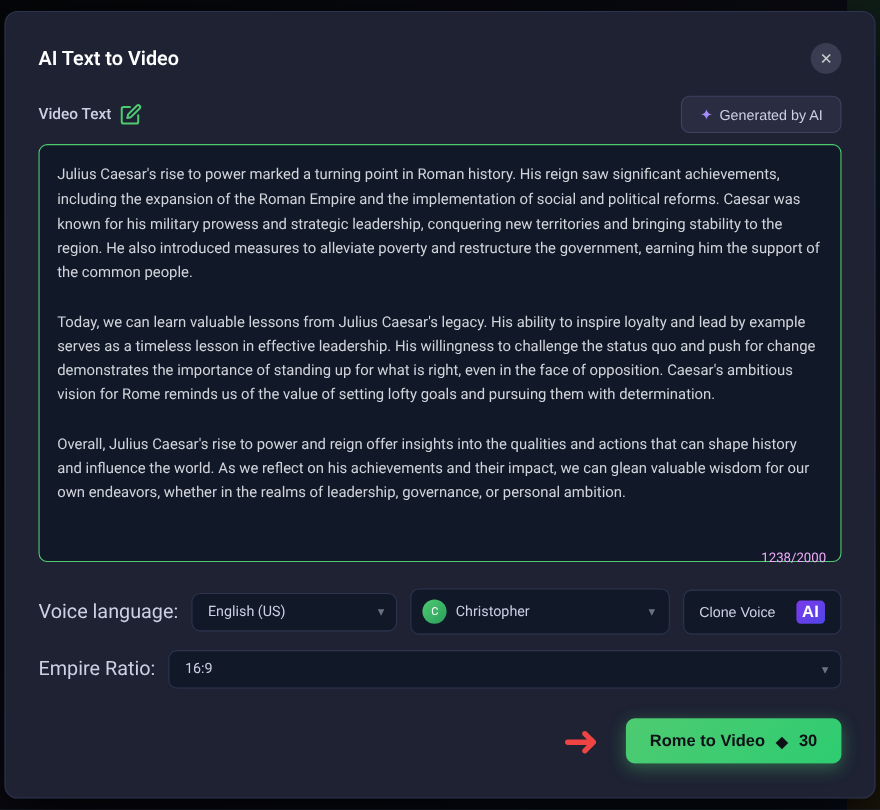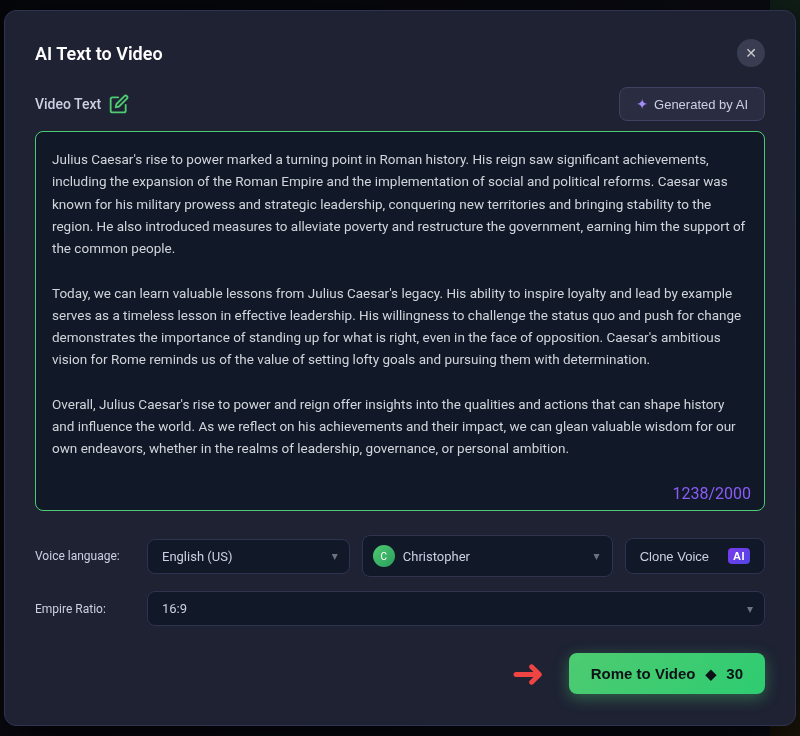--- a/index.html
+++ b/index.html
@@ -145,35 +145,35 @@
       color: #d1d5db;
       font-size: 13.5px;
       line-height: 1.65;
       resize: none;
       outline: none;
       font-family: inherit;
     }
 
     .char-count {
       position: absolute;
-      bottom: 12px;
+      bottom: 1px;
       right: 14px;
-      font-size: 16px;
-      color: #8b5cf6;
+      font-size: 12px;
+      color: #f0abfc;
     }
 
     .controls-row {
       display: flex;
       align-items: center;
       gap: 12px;
       margin-bottom: 14px;
     }
 
     .control-label {
-      font-size: 12px;
+      font-size: 18px;
       color: #cdd0e3;
       white-space: nowrap;
       min-width: 100px;
     }
 
     .select-wrapper {
       position: relative;
       flex: 1;
     }
 
@@ -251,21 +251,21 @@
       cursor: pointer;
       display: flex;
       align-items: center;
       gap: 19px;
       white-space: nowrap;
     }
 
     .ai-badge {
       background: linear-gradient(135deg, #7c3aed, #4f46e5);
       color: white;
-      font-size: 11px;
+      font-size: 15px;
       font-weight: 700;
       padding: 2px 5px;
       border-radius: 4px;
       letter-spacing: 0.5px;
     }
 
     .video-ratio-row {
       display: flex;
       align-items: center;
       gap: 12px;

